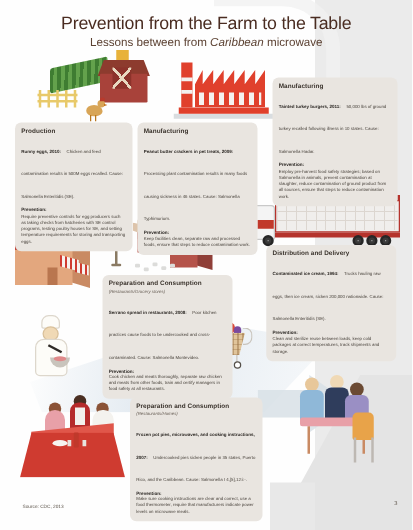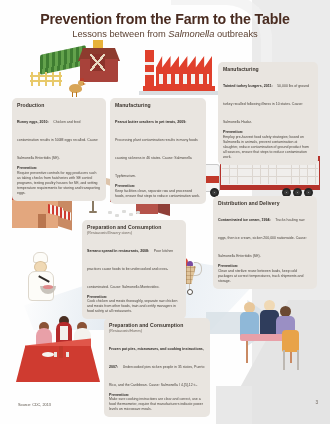--- a/index.html
+++ b/index.html
@@ -47,21 +47,21 @@
     left:206px;top:300px;width:74px;height:46px;
     background:#d8e0e6;
     clip-path:polygon(0 26%,56% 26%,56% 0,100% 50%,56% 100%,56% 74%,0 74%);
     opacity:.85;
   }
 
   
   .title{
     position:absolute;left:0;right:0;top:11px;
     text-align:center;
-    font-size:14.2px;font-weight:bold;color:#4a2c21;
+    font-size:14.2px;font-weight:normal;color:#4a2c21;
     letter-spacing:-.15px;
   }
   .subtitle{
     position:absolute;left:0;right:0;top:29px;
     text-align:center;
     font-size:9.3px;color:#5c4233;
   }
   .subtitle i{font-style:italic;}
 
   
@@ -403,21 +403,21 @@
 <div id="page">
 
   <div class="bg-shape bg-grey-right"></div>
   <div class="bg-shape bg-grey-diag"></div>
   <div class="bg-shape bg-grey-tab"></div>
   <div class="bg-shape bg-watermark"></div>
   <div class="bg-shape bg-arrow-lg"></div>
   <div class="bg-shape bg-arrow-sm"></div>
 
   <div class="title">Prevention from the Farm to the Table</div>
-  <div class="subtitle"><span>Lessons between from </span><i>Salmonella</i><span> outbreaks</span></div>
+  <div class="subtitle"><span>Lessons between from </span><i>Caribbean</i><span> microwave</span></div>
 
   <div class="ill" id="barn-scene">
     <div class="field"></div>
     <div class="fence">
       <div class="fence-rail" style="top:3px"></div>
       <div class="fence-rail" style="top:8px"></div>
       <div class="fence-post" style="left:1px"></div>
       <div class="fence-post" style="left:8px"></div>
       <div class="fence-post" style="left:15px"></div>
       <div class="fence-post" style="left:22px"></div>

